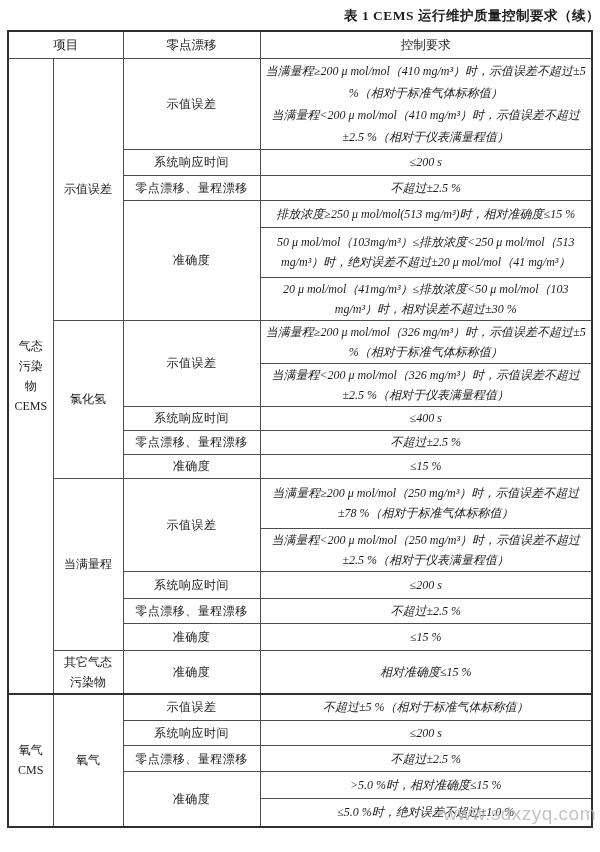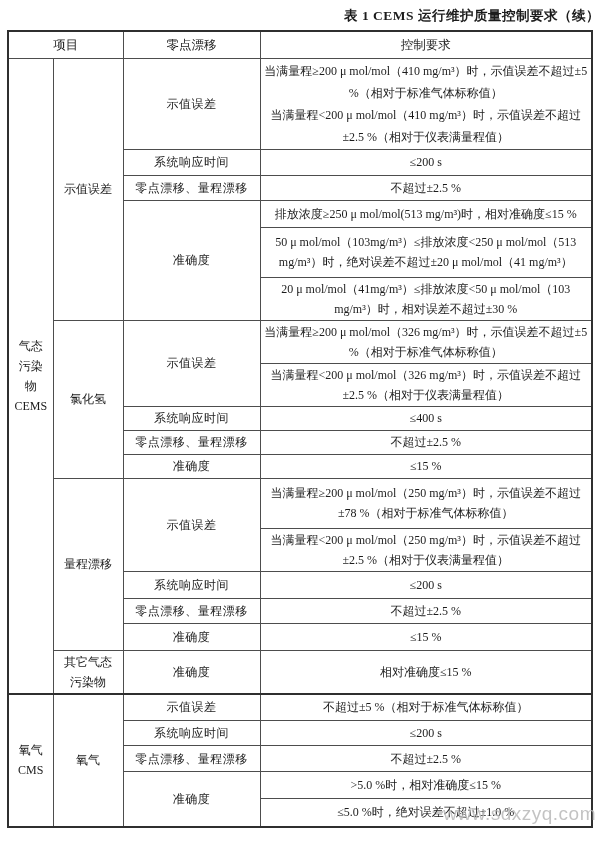--- a/index.html
+++ b/index.html
@@ -37,21 +37,21 @@
     border:1px solid var(--border);
     font-size:12px;
     font-weight:normal;
     text-align:center;
     vertical-align:middle;
     padding:1px 3px;
     line-height:20px;
   }
   .doc-table th{font-size:12.5px;}
   .stacked{white-space:pre-line;line-height:24px;}
-  .req{line-height:22px;}
+  .req{line-height:22px;font-style:italic;}
   .req-merged div{line-height:22px;}
   .group-sep td{border-top:2px solid var(--border-strong);}
   .indicator{letter-spacing:.5px;margin-left:24px;}
   .watermark{
     position:absolute;
     right:4px;
     top:803px;
     font-family:"Liberation Sans","DejaVu Sans",sans-serif;
     font-size:19px;
     color:var(--watermark);
@@ -127,21 +127,21 @@
   <tr style="height:24px">
     <td class="indicator">零点漂移、量程漂移</td>
     <td class="req">不超过±2.5 %</td>
   </tr>
   <tr style="height:24px">
     <td class="indicator">准确度</td>
     <td class="req">≤15 %</td>
   </tr>
 
   <tr style="height:50px">
-    <td rowspan="5">量程漂移</td>
+    <td rowspan="5">当满量程</td>
     <td rowspan="2" class="indicator">示值误差</td>
     <td class="req">当满量程≥200 μ mol/mol（250 mg/m³）时，示值误差不超过±78 %（相对于标准气体标称值）</td>
   </tr>
   <tr style="height:41px">
     <td class="req">当满量程&lt;200 μ mol/mol（250 mg/m³）时，示值误差不超过±2.5 %（相对于仪表满量程值）</td>
   </tr>
   <tr style="height:27px">
     <td class="indicator">系统响应时间</td>
     <td class="req">≤200 s</td>
   </tr>

